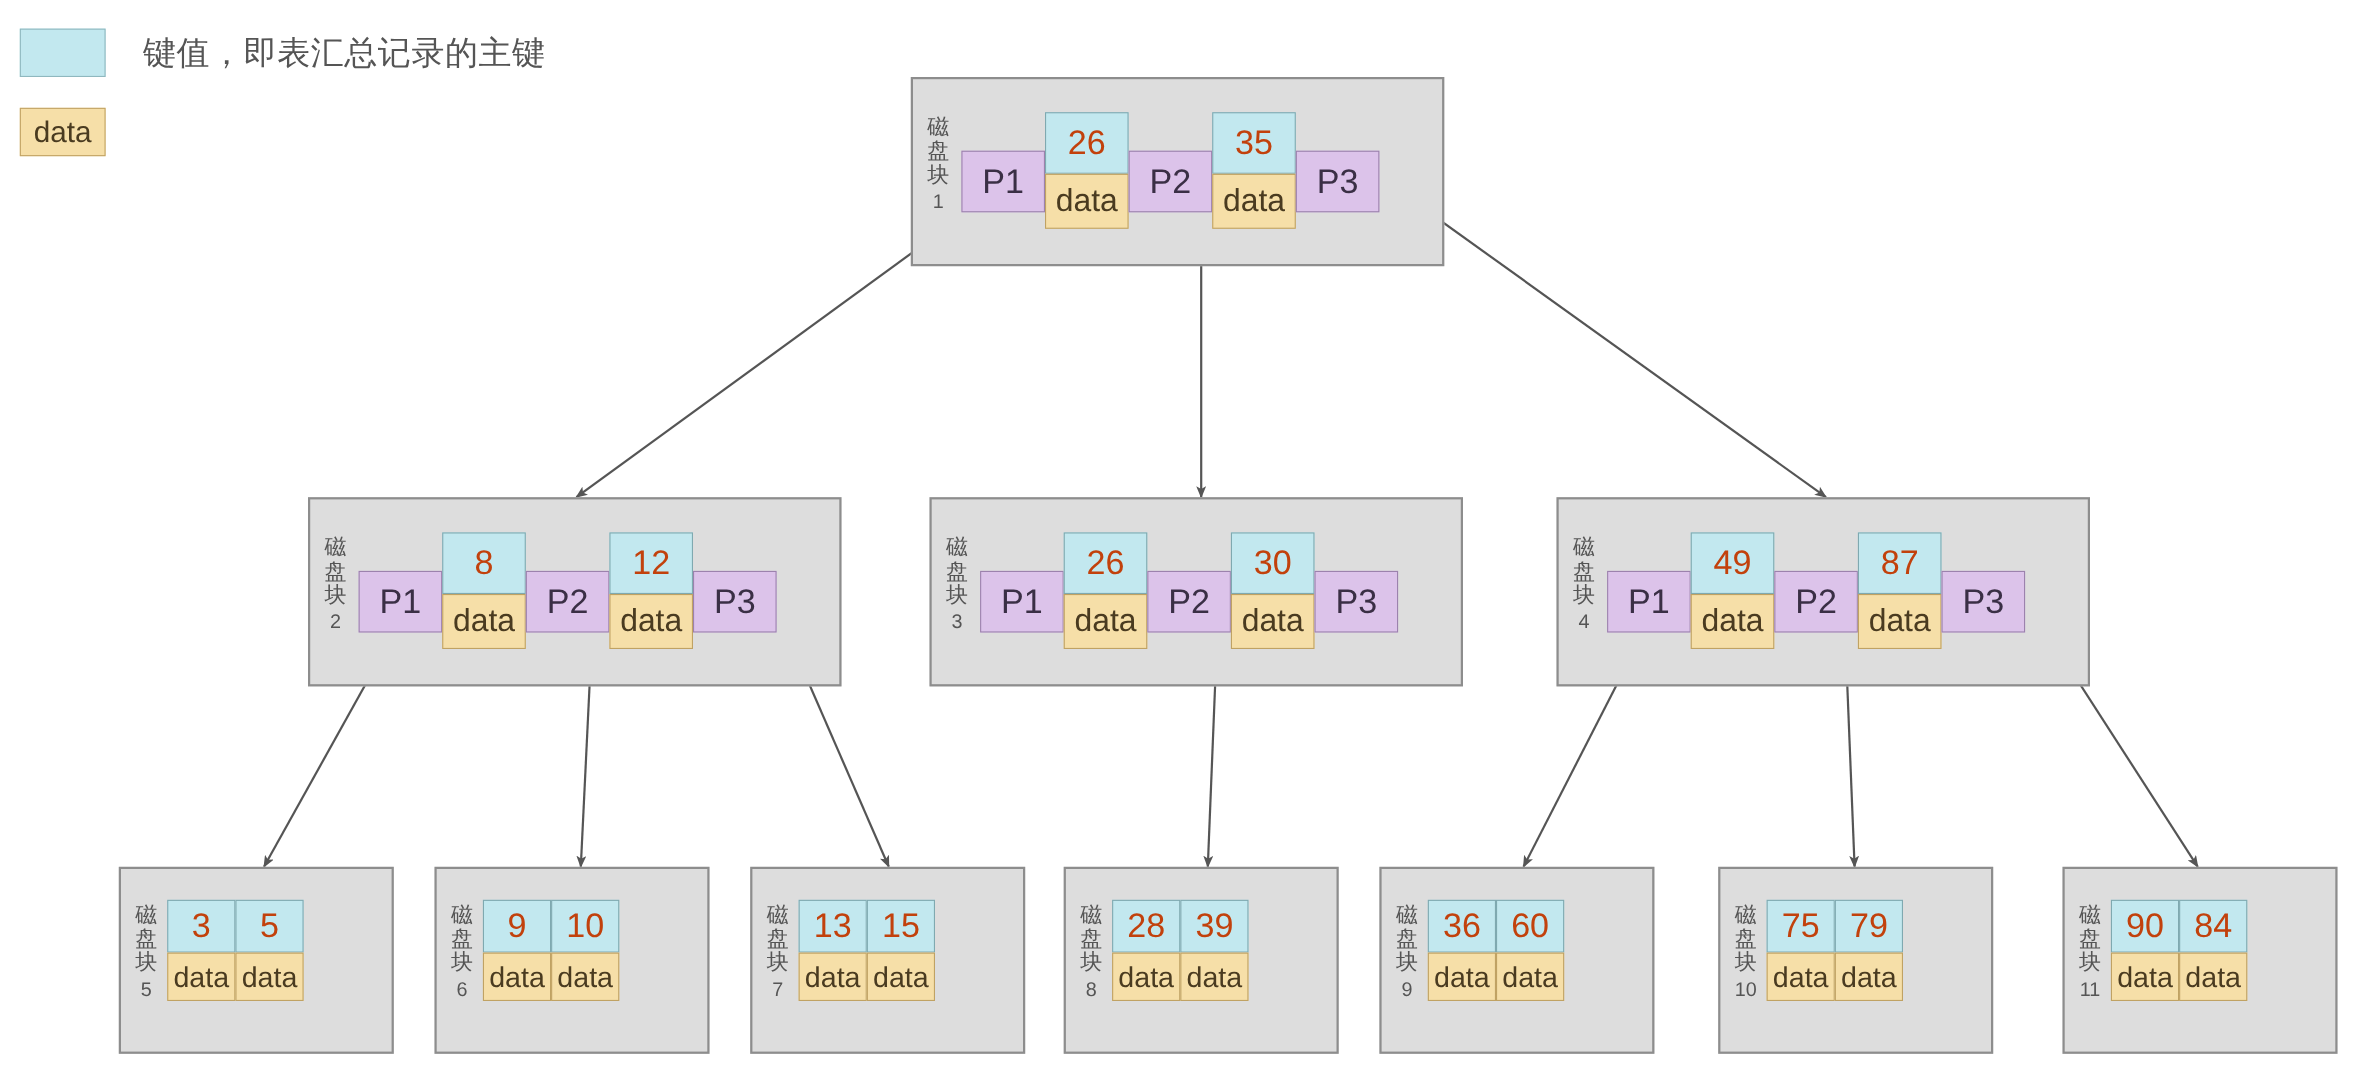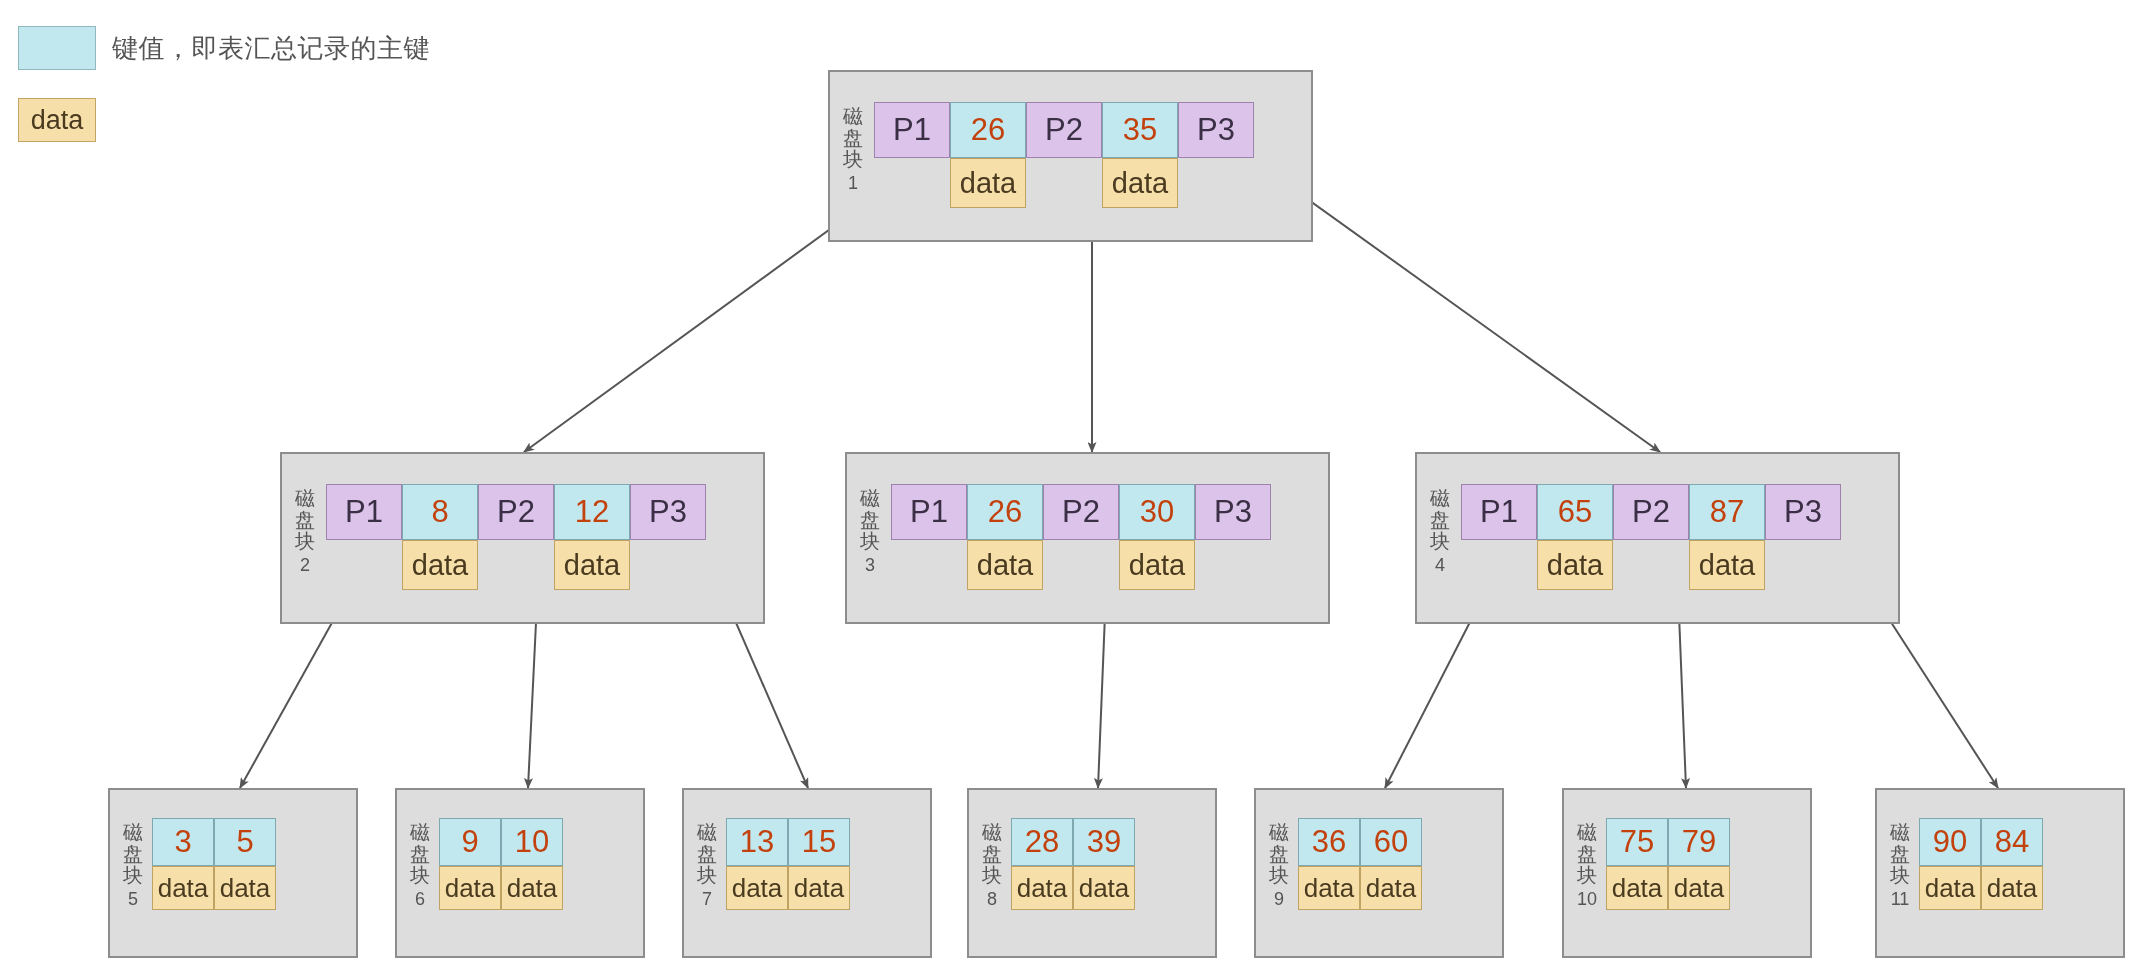--- a/index.html
+++ b/index.html
@@ -40,22 +40,22 @@
     display: flex;
     align-items: center;
     justify-content: center;
     font-size: 27px;
     color: #4a3b20;
   }
   .sw-key    { background: #c2e8ef; border-color: #8fb8bf; }
   .sw-ptr    { background: #dcc3ea; border-color: #a98fb8; }
   .sw-data   { background: #f6dfa8; border-color: #c2a464; }
   .legend-label {
-    margin-left: 16px;
-    font-size: 26px;
+    margin-left: 34px;
+    font-size: 30px;
     color: #555555;
     letter-spacing: 0.5px;
     white-space: nowrap;
   }
 
   
   #arrows {
     position: absolute;
     left: 0;
     top: 0;
@@ -101,21 +101,21 @@
     box-sizing: border-box;
     display: flex;
     align-items: center;
     justify-content: center;
     border: 1.4px solid;
     font-size: 31px;
     color: #c2410c;
     user-select: none;
   }
   .c-key  { background: #c2e8ef; border-color: #7fa9b0; }
-  .c-ptr  { background: #dcc3ea; border-color: #9c82ad; color: #3a2f45; }
+  .c-ptr  { background: #dcc3ea; border-color: #9c82ad; color: #3a2f45; margin-top: 35px; }
   .c-data { background: #f6dfa8; border-color: #c0a263; color: #4a3b20; font-size: 29px; }
 
   
   .internal .node-label { margin: 34px 8px 0 10px; }
   .internal .cells      { margin-top: 30px; }
   .internal .cell       { width: 76px; height: 56px; }
   .internal .c-data     { width: 76px; height: 50px; }
 
   
   .leaf { flex-direction: row; }
@@ -246,21 +246,21 @@
           <span style="display: block;">磁</span>
           <span style="display: block;">盘</span>
           <span style="display: block;">块</span>
           <span class="num">4</span>
         </div>
         <div class="cells">
           <div class="cell-col">
             <div class="cell c-ptr">P1</div>
           </div>
           <div class="cell-col">
-            <div class="cell c-key">65</div>
+            <div class="cell c-key">49</div>
             <div class="cell c-data">data</div>
           </div>
           <div class="cell-col">
             <div class="cell c-ptr">P2</div>
           </div>
           <div class="cell-col">
             <div class="cell c-key">87</div>
             <div class="cell c-data">data</div>
           </div>
           <div class="cell-col">

